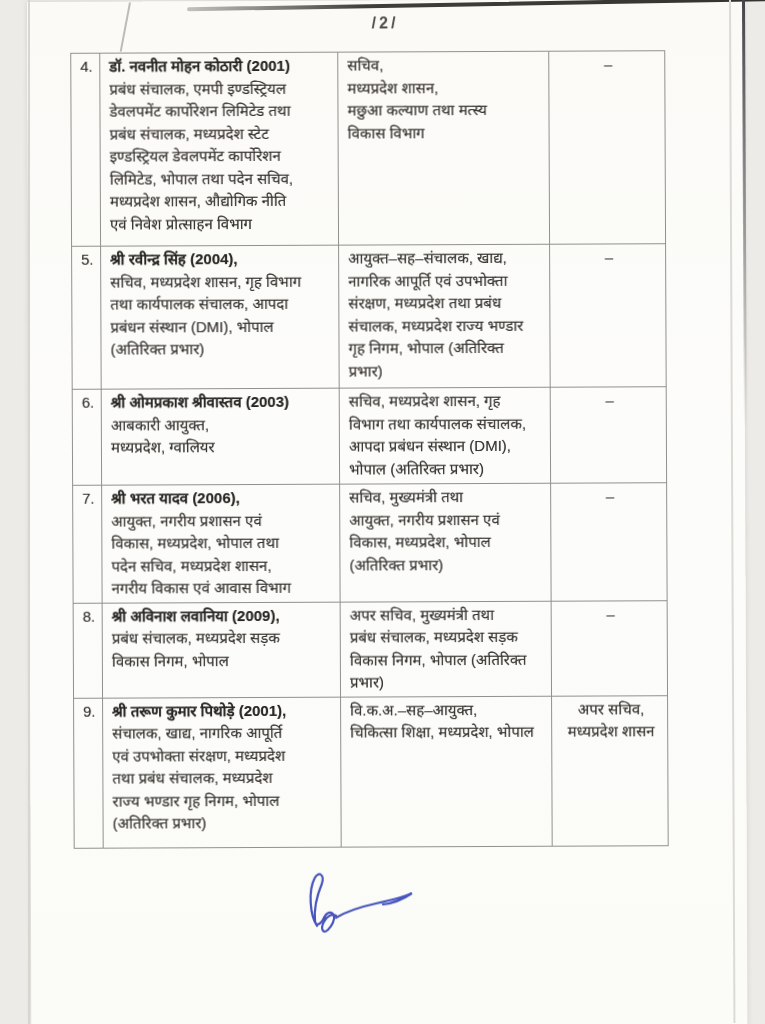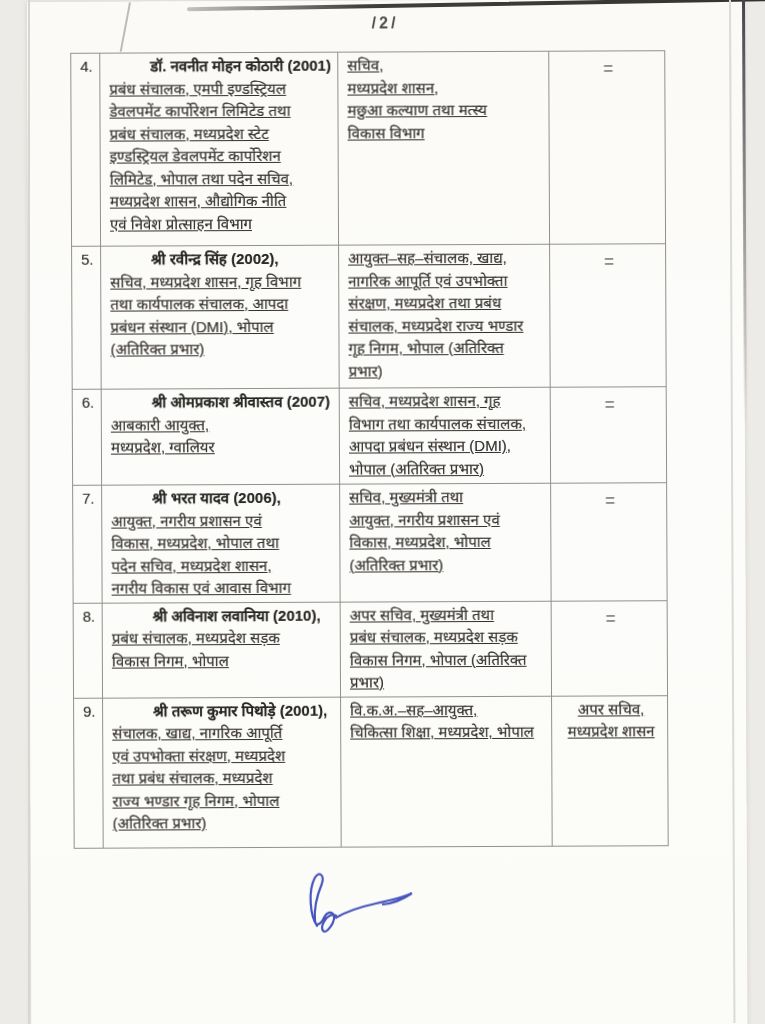--- a/index.html
+++ b/index.html
@@ -56,22 +56,22 @@
     text-shadow:0 0 .6px rgba(70,62,55,.45);
     overflow:hidden;
   }
   table.doc tr:nth-child(1){height:193px;}
   table.doc tr:nth-child(2){height:143px;}
   table.doc tr:nth-child(3){height:96px;}
   table.doc tr:nth-child(4){height:115px;}
   table.doc tr:nth-child(5){height:90px;}
   table.doc tr:nth-child(6){height:150px;}
   td.sno{padding-left:5px;padding-right:2px;}
-  .officer-name{font-weight:bold;display:block;color:#262420;margin-left:41px;}
-  .lines{white-space:pre-line;text-decoration:underline;}
+  .officer-name{font-weight:bold;display:block;color:#262420;}
+  .lines{white-space:pre-line;}
   td.remark{text-align:center;padding-top:4px;color:#45423d;}
   
   .signature{position:absolute;left:264px;top:868px;width:124px;height:68px;}
   .signature svg{width:100%;height:100%;display:block;}
 </style>
 </head>
 <body>
 
 <div class="page">
   <div class="edge-top"></div>
@@ -102,38 +102,38 @@
           </td>
           <td class="lines">सचिव,
 मध्यप्रदेश शासन,
 मछुआ कल्याण तथा मत्स्य
 विकास विभाग</td>
           <td class="remark lines">–</td>
         </tr>
         <tr>
           <td class="sno">5.</td>
           <td class="name">
-            <span class="officer-name">श्री रवीन्द्र सिंह (2002),</span>
+            <span class="officer-name">श्री रवीन्द्र सिंह (2004),</span>
             <span class="lines">सचिव, मध्यप्रदेश शासन, गृह विभाग
 तथा कार्यपालक संचालक, आपदा
 प्रबंधन संस्थान (DMI), भोपाल
 (अतिरिक्त प्रभार)</span>
           </td>
           <td class="lines">आयुक्त–सह–संचालक, खाद्य,
 नागरिक आपूर्ति एवं उपभोक्ता
 संरक्षण, मध्यप्रदेश तथा प्रबंध
 संचालक, मध्यप्रदेश राज्य भण्डार
 गृह निगम, भोपाल (अतिरिक्त
 प्रभार)</td>
           <td class="remark lines">–</td>
         </tr>
         <tr>
           <td class="sno">6.</td>
           <td class="name">
-            <span class="officer-name">श्री ओमप्रकाश श्रीवास्तव (2007)</span>
+            <span class="officer-name">श्री ओमप्रकाश श्रीवास्तव (2003)</span>
             <span class="lines">आबकारी आयुक्त,
 मध्यप्रदेश, ग्वालियर</span>
           </td>
           <td class="lines">सचिव, मध्यप्रदेश शासन, गृह
 विभाग तथा कार्यपालक संचालक,
 आपदा प्रबंधन संस्थान (DMI),
 भोपाल (अतिरिक्त प्रभार)</td>
           <td class="remark lines">–</td>
         </tr>
         <tr>
@@ -147,21 +147,21 @@
           </td>
           <td class="lines">सचिव, मुख्यमंत्री तथा
 आयुक्त, नगरीय प्रशासन एवं
 विकास, मध्यप्रदेश, भोपाल
 (अतिरिक्त प्रभार)</td>
           <td class="remark lines">–</td>
         </tr>
         <tr>
           <td class="sno">8.</td>
           <td class="name">
-            <span class="officer-name">श्री अविनाश लवानिया (2010),</span>
+            <span class="officer-name">श्री अविनाश लवानिया (2009),</span>
             <span class="lines">प्रबंध संचालक, मध्यप्रदेश सड़क
 विकास निगम, भोपाल</span>
           </td>
           <td class="lines">अपर सचिव, मुख्यमंत्री तथा
 प्रबंध संचालक, मध्यप्रदेश सड़क
 विकास निगम, भोपाल (अतिरिक्त
 प्रभार)</td>
           <td class="remark lines">–</td>
         </tr>
         <tr>

